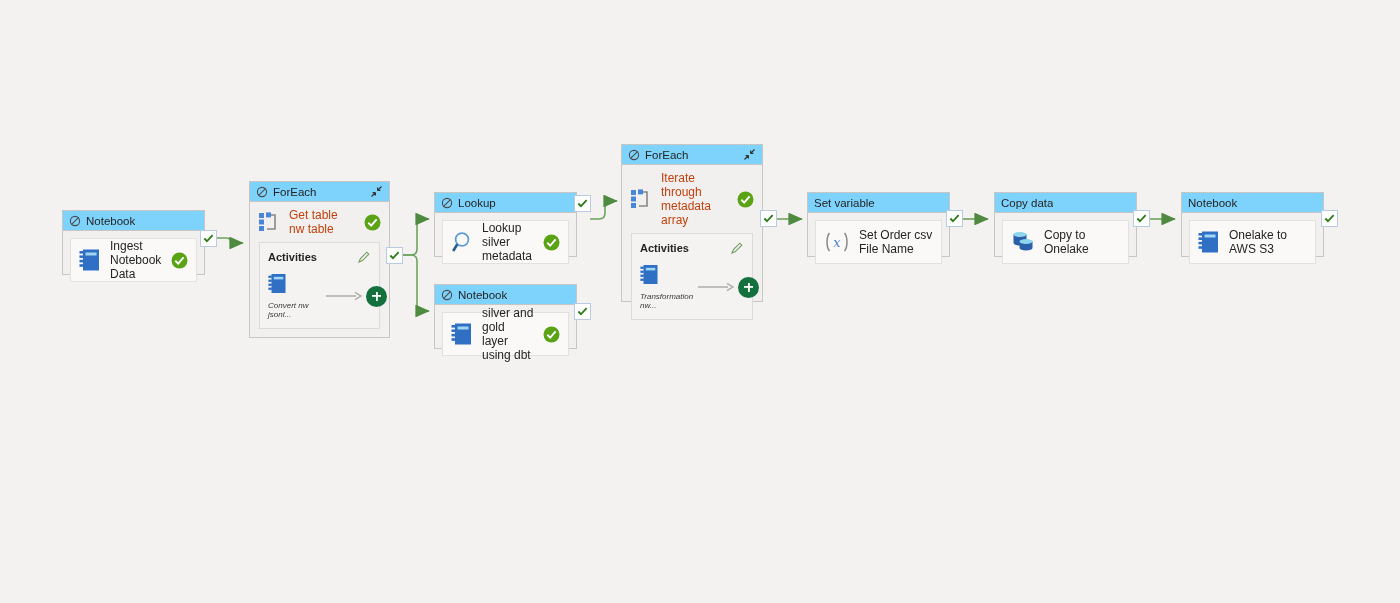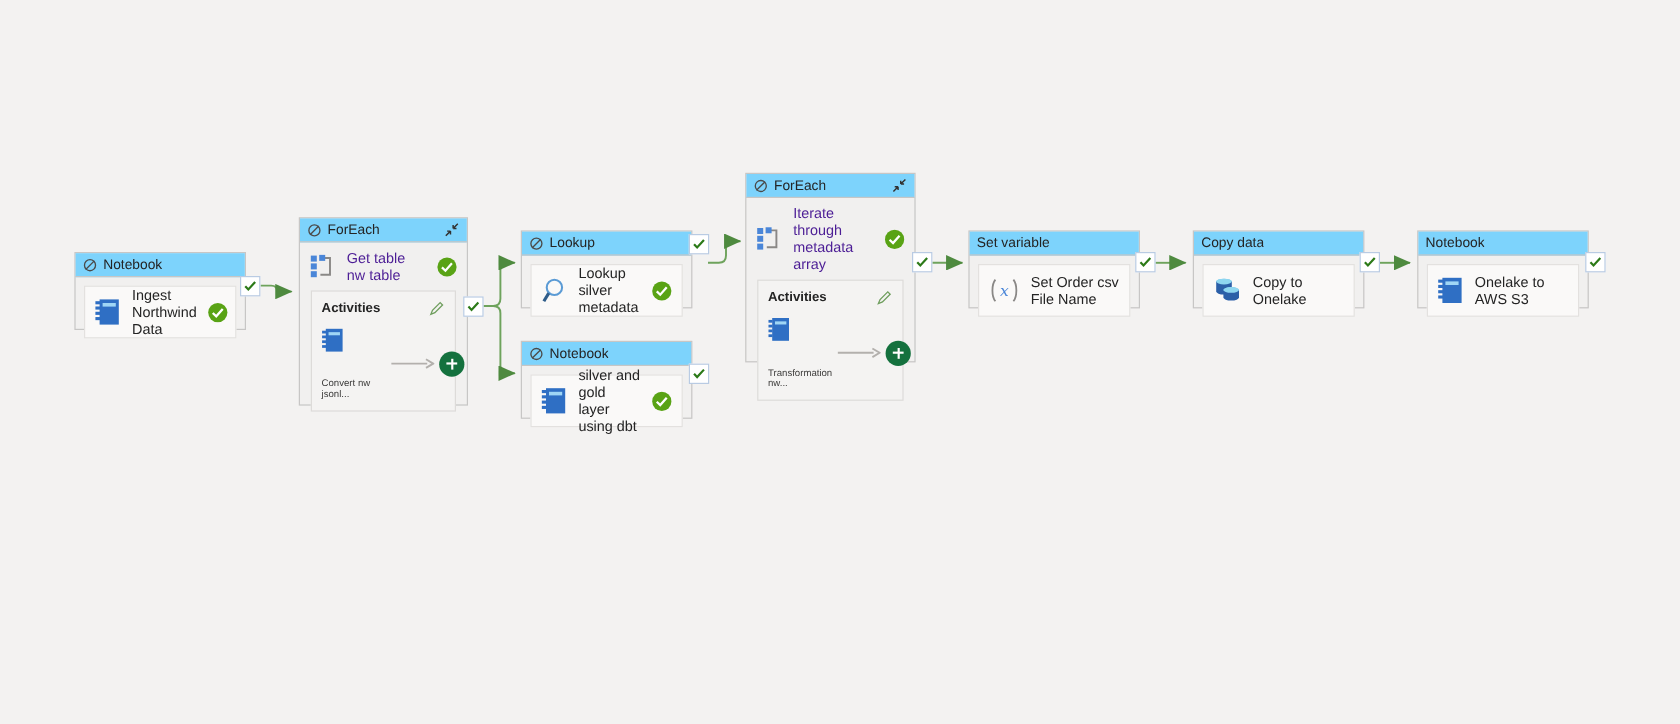--- a/index.html
+++ b/index.html
@@ -66,39 +66,39 @@
   
   .deact{width:12px;height:12px;flex:0 0 auto;}
   .collapse{width:13px;height:13px;flex:0 0 auto;}
 
   
   .node.container{background:#f1f0ef;}
   .cont-top{
     display:flex;align-items:center;gap:9px;
     padding:6px 8px 4px 8px;
   }
-  .cont-top .label{font-size:12px;color:#4c1d95;line-height:14px;flex:1;}
+  .cont-top .label{font-size:12px;color:#c2410c;line-height:14px;flex:1;}
   .activities{
     margin:2px 9px 9px 9px;
     border:1px solid #dddbd9;
     background:#f4f3f2;
     box-sizing:border-box;
     padding:7px 8px 9px 8px;
   }
   .act-head{display:flex;align-items:center;}
   .act-head .t{font-size:11px;font-weight:bold;color:#242424;flex:1;}
   .act-row{
     display:flex;align-items:center;
     margin-top:9px;
     gap:4px;
   }
   .act-thumb{width:54px;flex:0 0 auto;text-align:left;}
   .act-thumb .cap{
     font-size:8px;color:#3b3a39;line-height:9px;
-    margin-top:15px;word-break:break-word;
+    margin-top:2px;word-break:break-word;font-style:italic;
   }
   .act-arrow{flex:1;display:flex;align-items:center;justify-content:center;}
   .plus{
     width:21px;height:21px;border-radius:50%;
     background:#14713e;
     flex:0 0 auto;
     display:flex;align-items:center;justify-content:center;
   }
   .plus:before{
     content:"";display:block;width:9px;height:9px;
@@ -190,21 +190,21 @@
       <svg class="icon" width="22" height="24" viewBox="0 0 22 24">
         <rect x="4" y="1.5" width="16" height="21" fill="#2f6fc4"></rect>
         <rect x="6.5" y="4.5" width="11" height="3" fill="#9fd6f5"></rect>
         <g fill="#2f6fc4">
           <rect x="0.5" y="3" width="4" height="2.6"></rect>
             <rect x="0.5" y="7.4" width="4" height="2.6"></rect>
           <rect x="0.5" y="11.8" width="4" height="2.6"></rect>
             <rect x="0.5" y="16.2" width="4" height="2.6"></rect>
         </g>
       </svg>
-      <span class="label">Ingest Northwind Data</span>
+      <span class="label">Ingest Notebook Data</span>
       <svg class="badge-ok" viewBox="0 0 17 17">
         <circle cx="8.5" cy="8.5" r="8" fill="#59a315"></circle>
         <path d="M4.3,8.8 L7.2,11.6 L12.6,5.4" fill="none" stroke="#fff" stroke-width="1.9"></path>
       </svg>
     </div>
   </div>
 
   <div class="node container" style="left:249px;top:181px;width:141px;height:157px;">
     <div class="node-head">
       <svg class="deact" viewBox="0 0 12 12">

